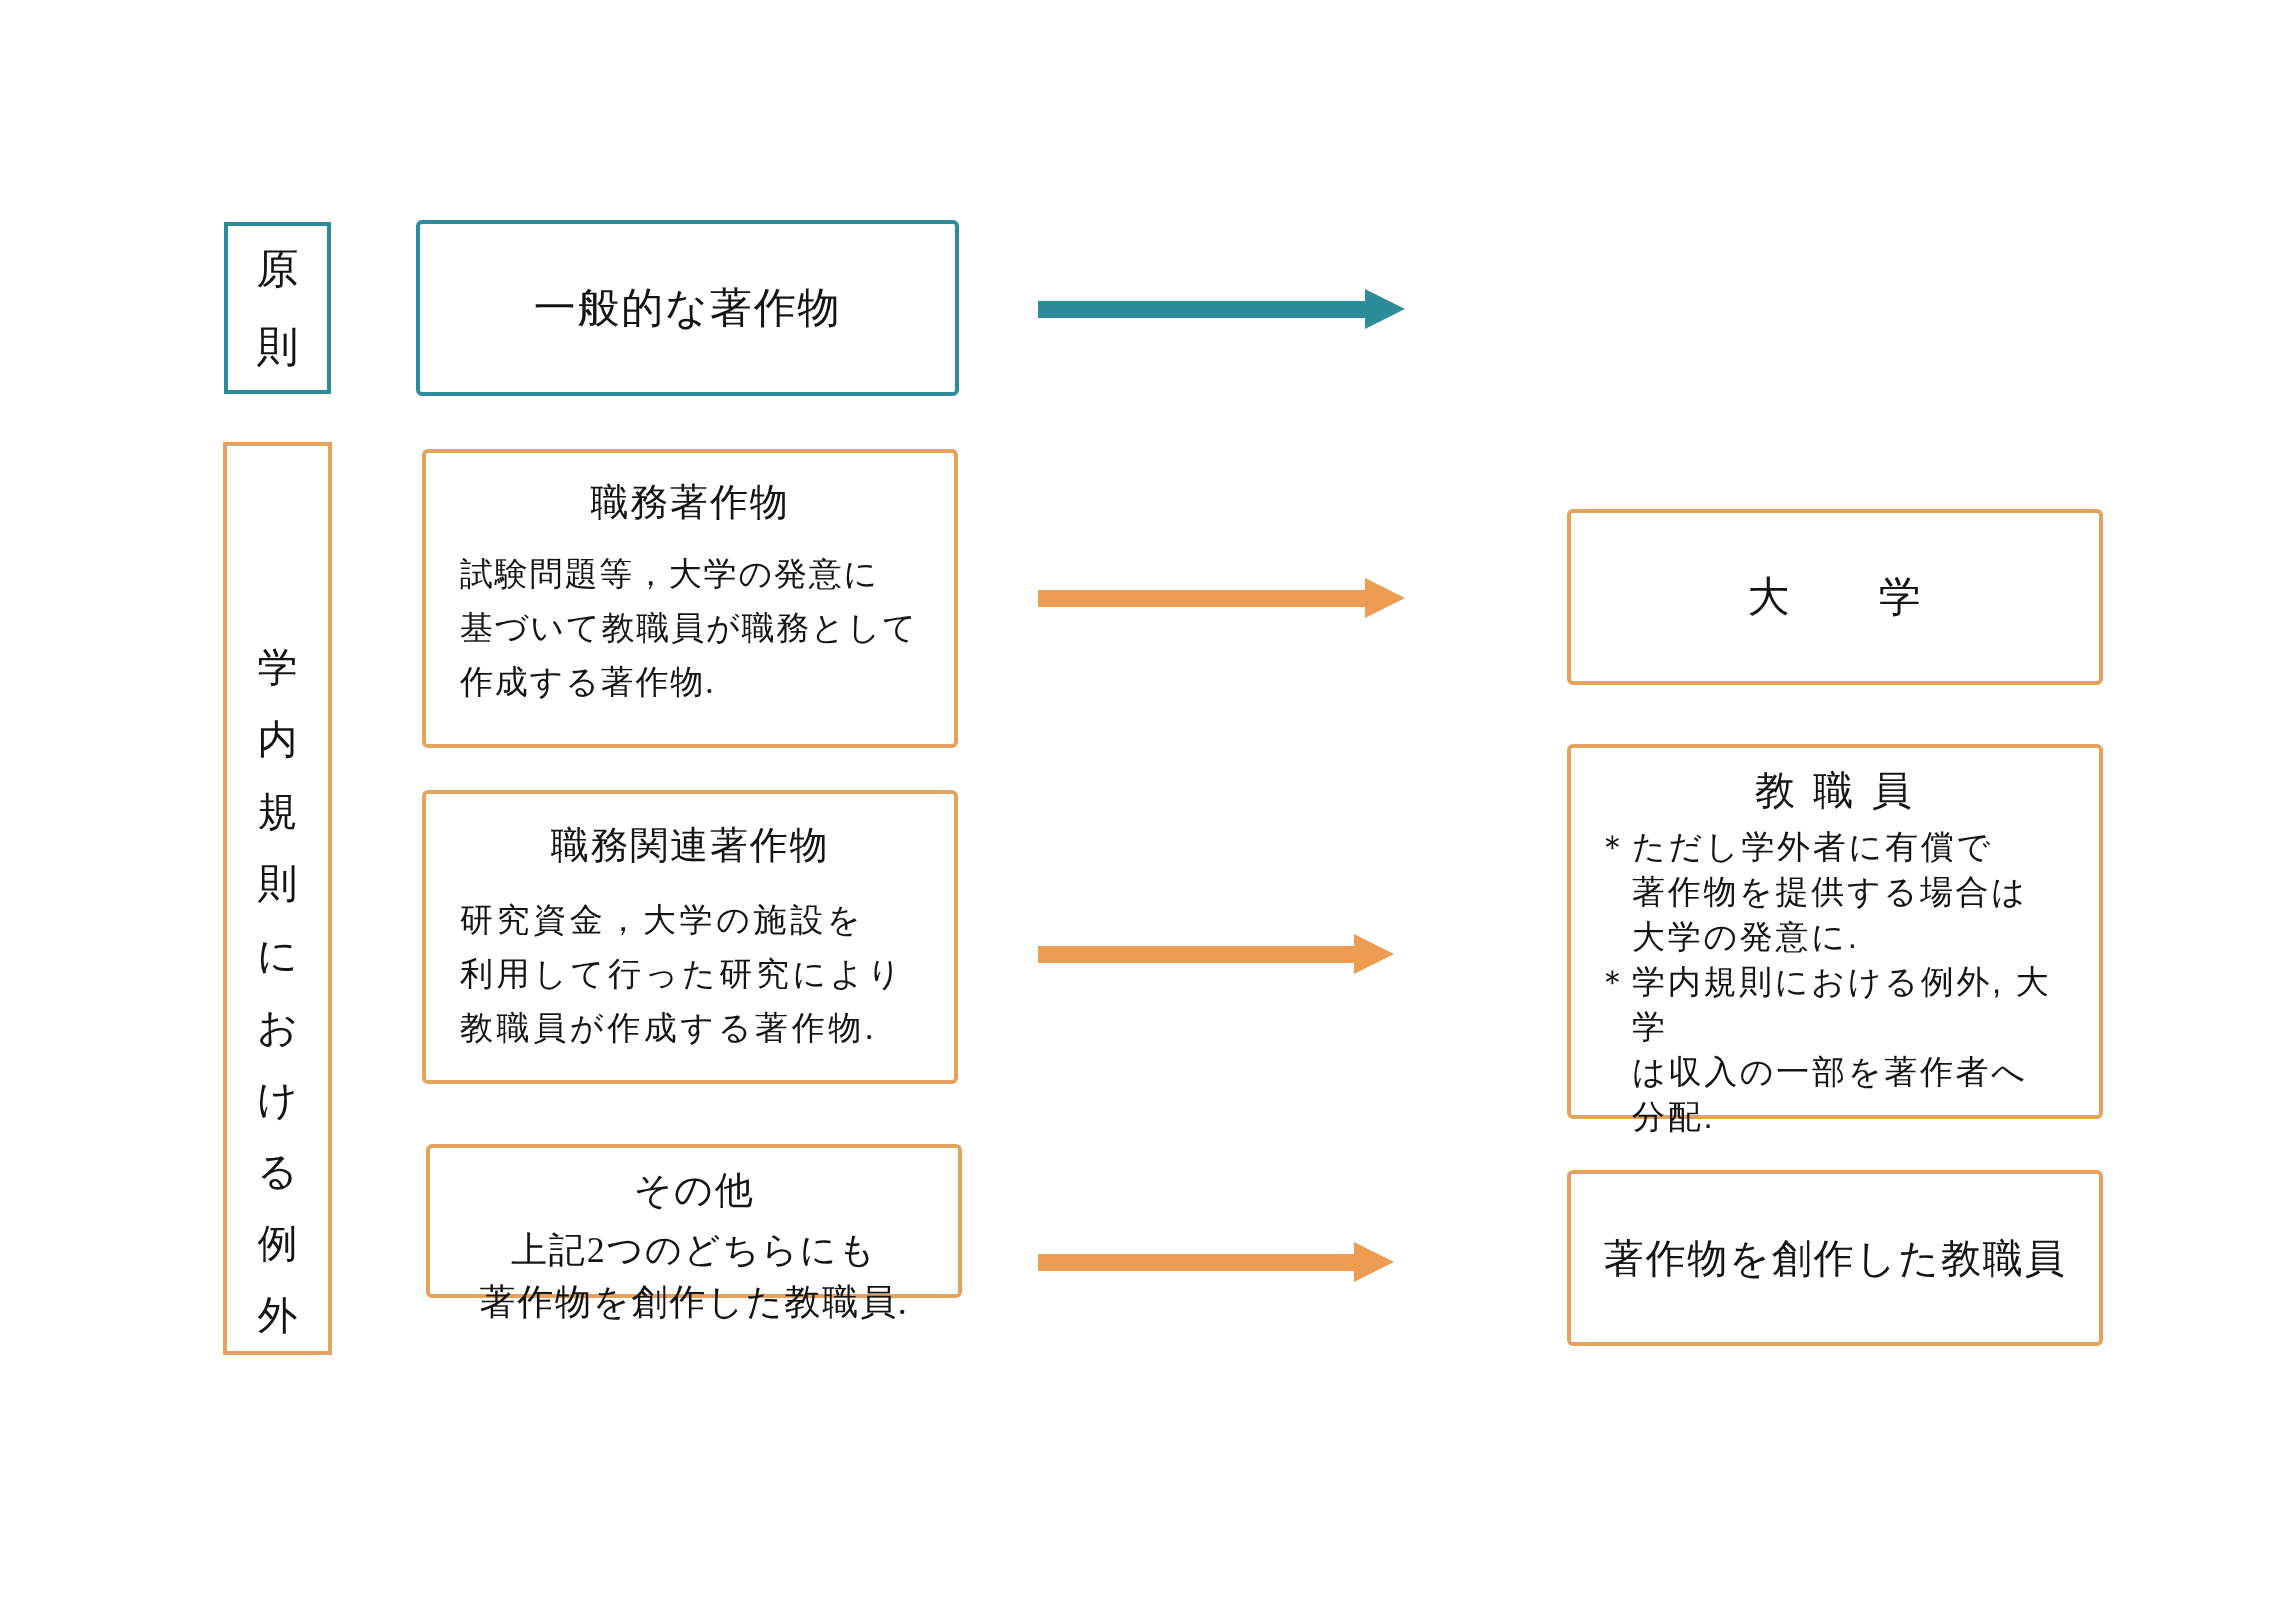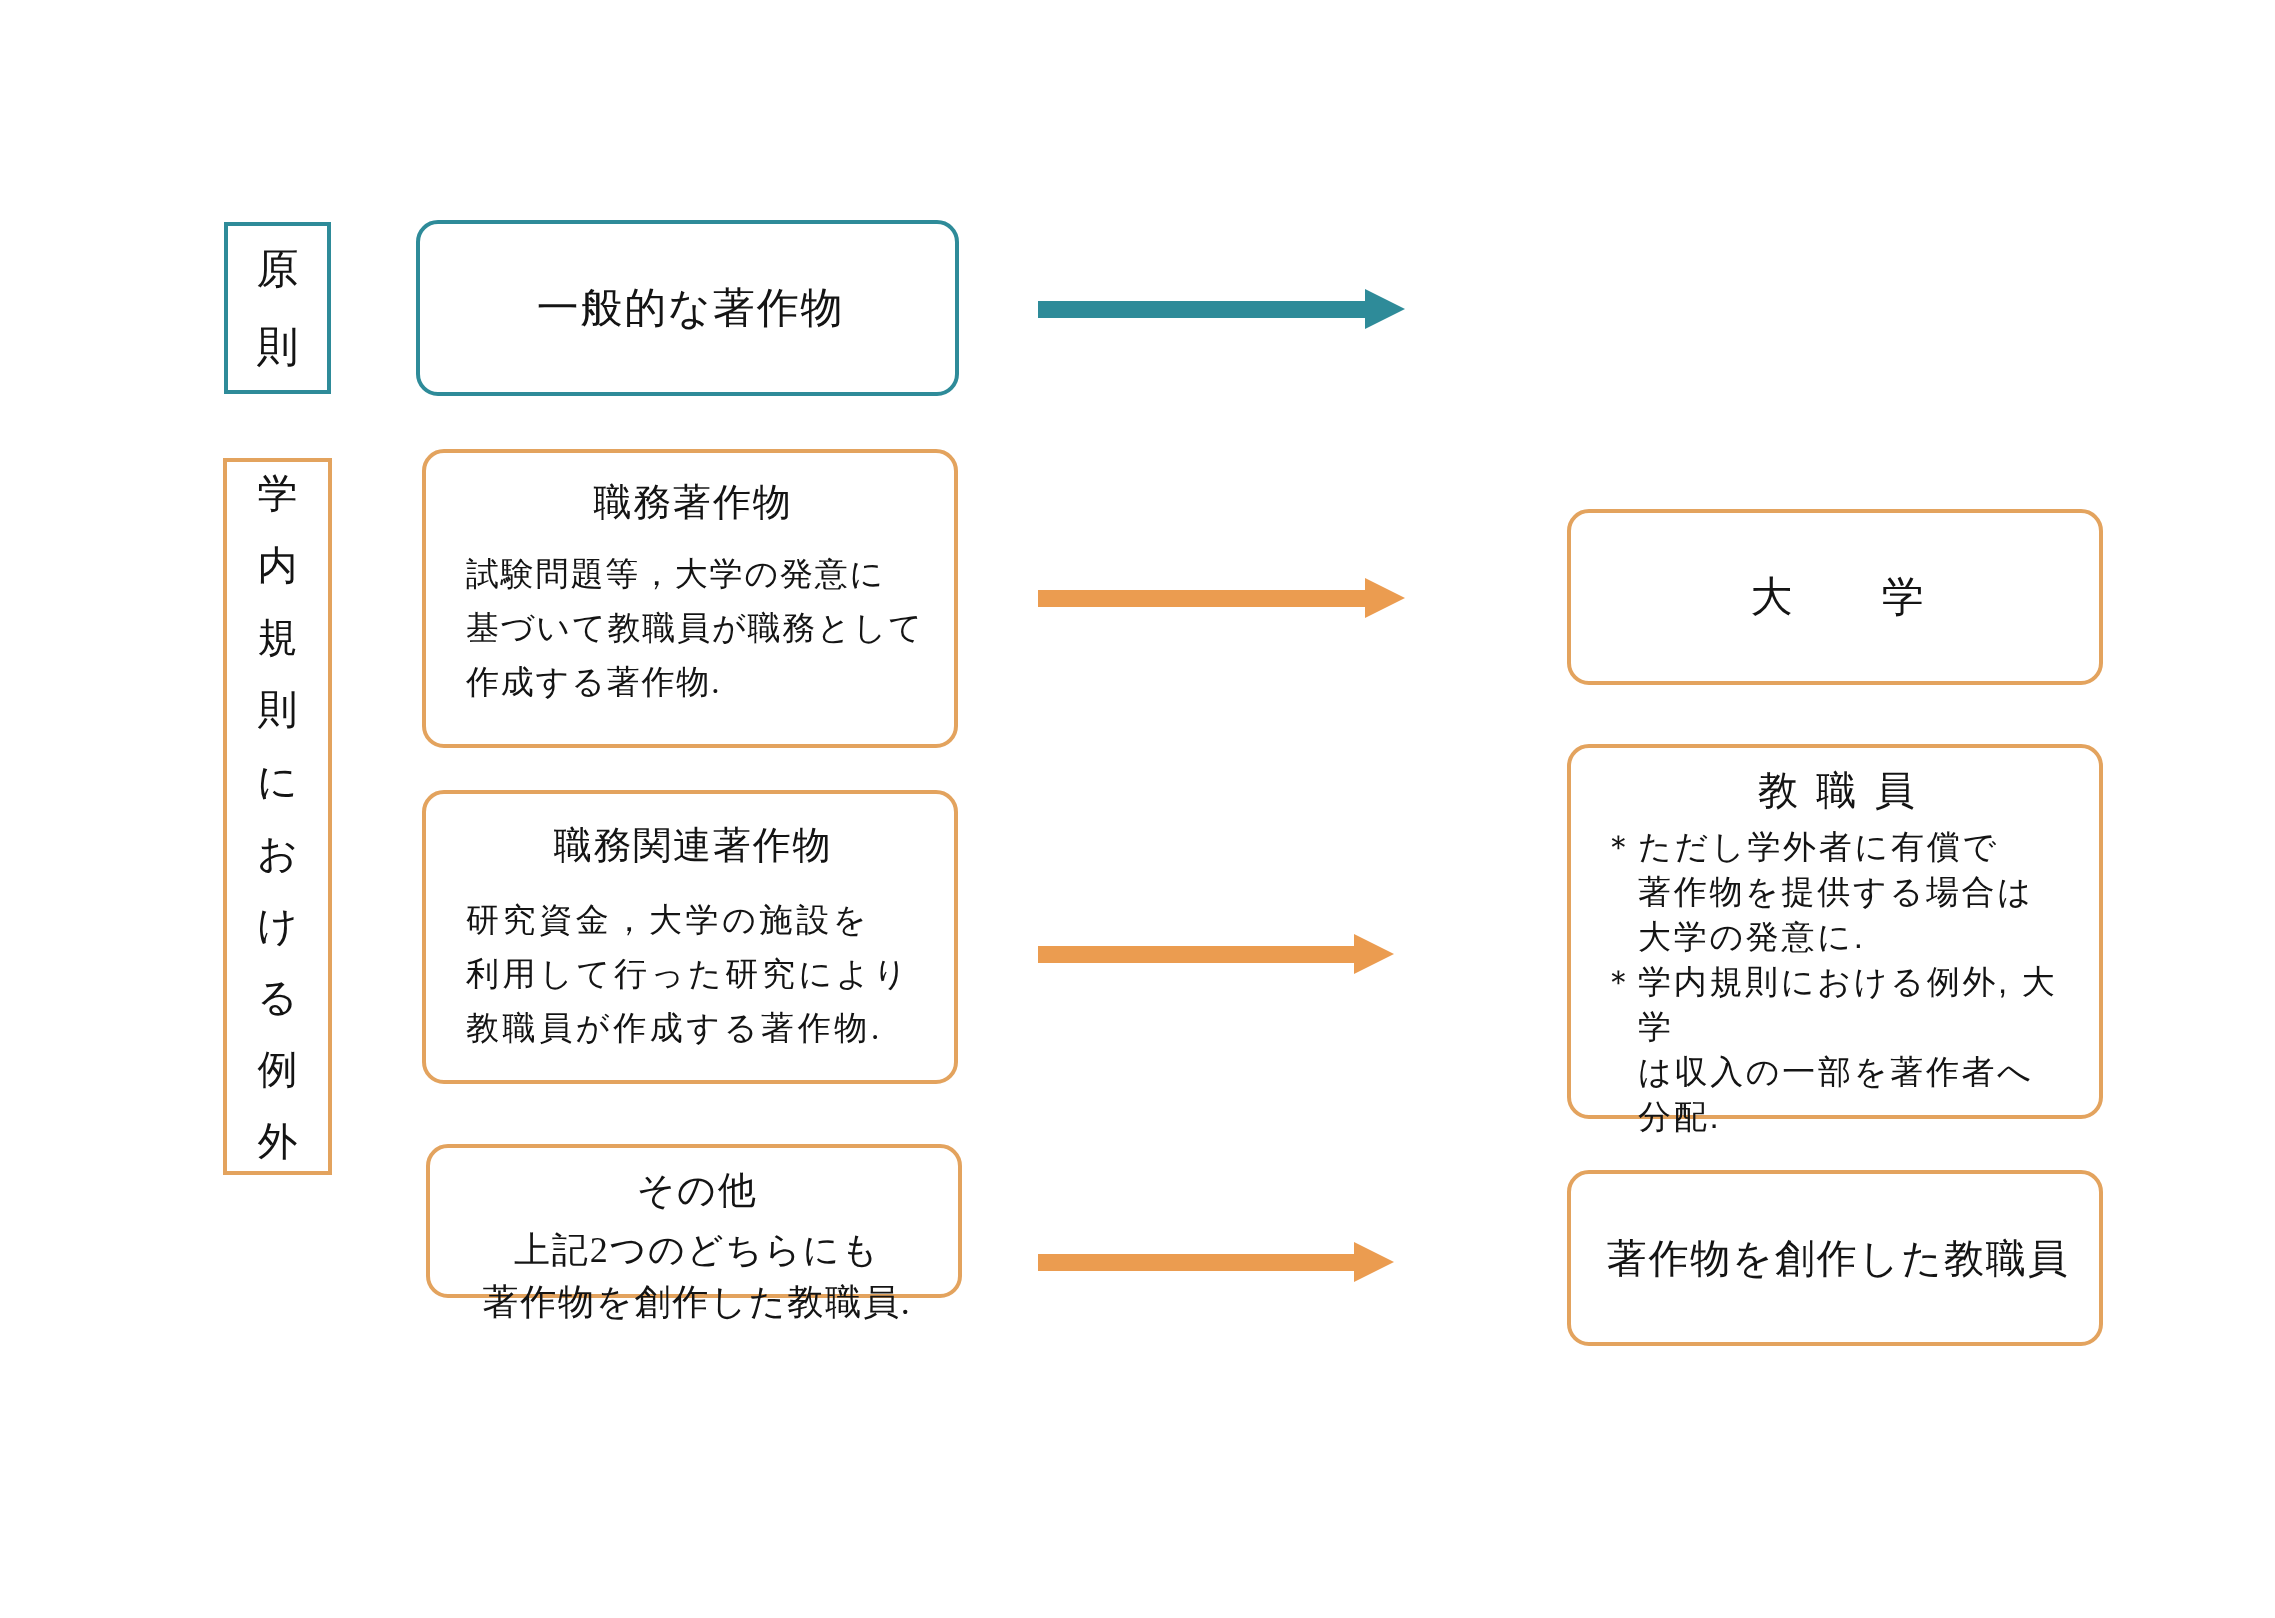--- a/index.html
+++ b/index.html
@@ -7,21 +7,21 @@
     position:relative;
     width:2276px;height:1618px;
     background:#ffffff;
     font-family:"Liberation Sans","DejaVu Sans",sans-serif;
     color:#141414;
   }
   
   .box{position:absolute;background:#ffffff;box-sizing:border-box;}
   .teal-border{border:4.5px solid #2E8B99;}
   .orange-border{border:4.5px solid #E3A35E;}
-  .rounded{border-radius:22px;padding-left:6px;}
+  .rounded{border-radius:6px;}
   .square{border-radius:0;}
   .center-flex{display:flex;align-items:center;justify-content:center;}
 
   .big-label{font-size:42px;letter-spacing:1.8px;white-space:pre;}
   .big-label-sm{font-size:40px;letter-spacing:1.8px;white-space:pre;}
 
   
   .vlabel-box{display:flex;align-items:center;justify-content:center;}
   .vtext{width:45px;word-break:break-all;text-align:center;font-size:42px;}
   .vtext.principle{line-height:78px;}
@@ -56,21 +56,21 @@
   .arrow.teal .shaft{background:#2E8B99;}
   .arrow.teal .head{border-left:40px solid #2E8B99;}
   .arrow.orange .shaft{background:#EB9C50;}
   .arrow.orange .head{border-left:40px solid #EB9C50;}
 
   
   #principle-label-box{left:224px;top:222px;width:107px;height:172px;}
   #general-box{left:416px;top:220px;width:543px;height:176px;}
   #creator-box{left:1563px;top:220px;width:541px;height:176px;}
   #arrow-principle{left:1038px;top:288px;width:367px;}
-  #exception-label-box{left:223px;top:458px;width:109px;height:717px;}
+  #exception-label-box{left:223px;top:442px;width:109px;height:913px;align-items:flex-end;}
   #src-box-1{left:422px;top:449px;width:536px;height:299px;}
   #src-box-2{left:422px;top:790px;width:536px;height:294px;}
   #src-box-3{left:426px;top:1144px;width:536px;height:154px;}
   #univ-box{left:1567px;top:509px;width:536px;height:176px;}
   #staff-box{left:1567px;top:744px;width:536px;height:375px;}
   #staff-creator-box{left:1567px;top:1170px;width:536px;height:176px;}
   #arrow-row1{left:1038px;top:577px;width:367px;}
   #arrow-row2{left:1038px;top:933px;width:356px;}
   #arrow-row3{left:1038px;top:1241px;width:356px;}
 </style>

